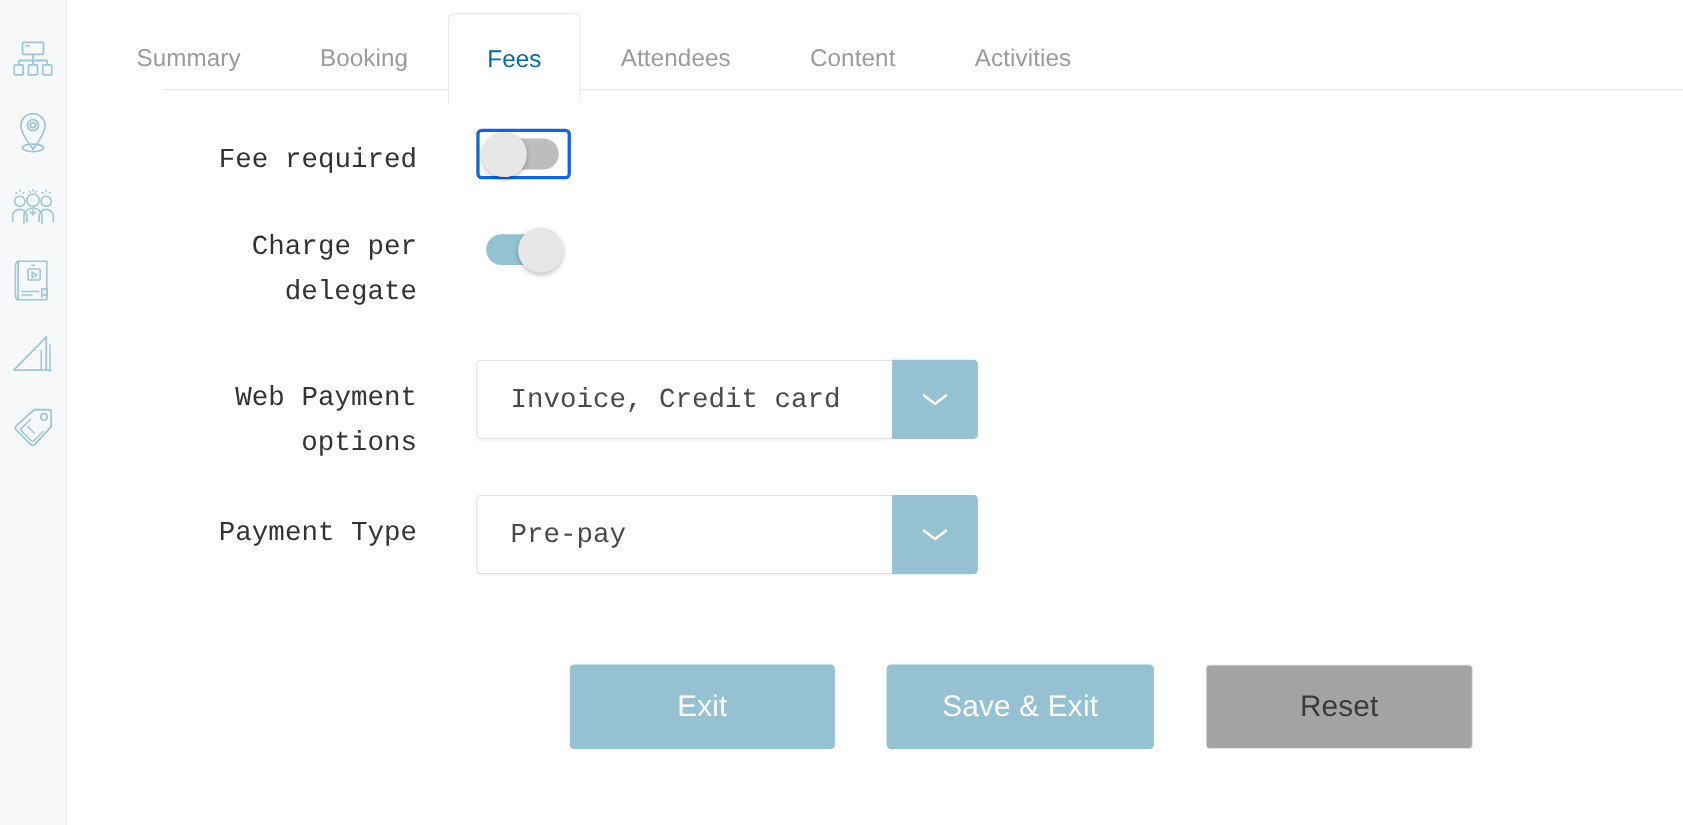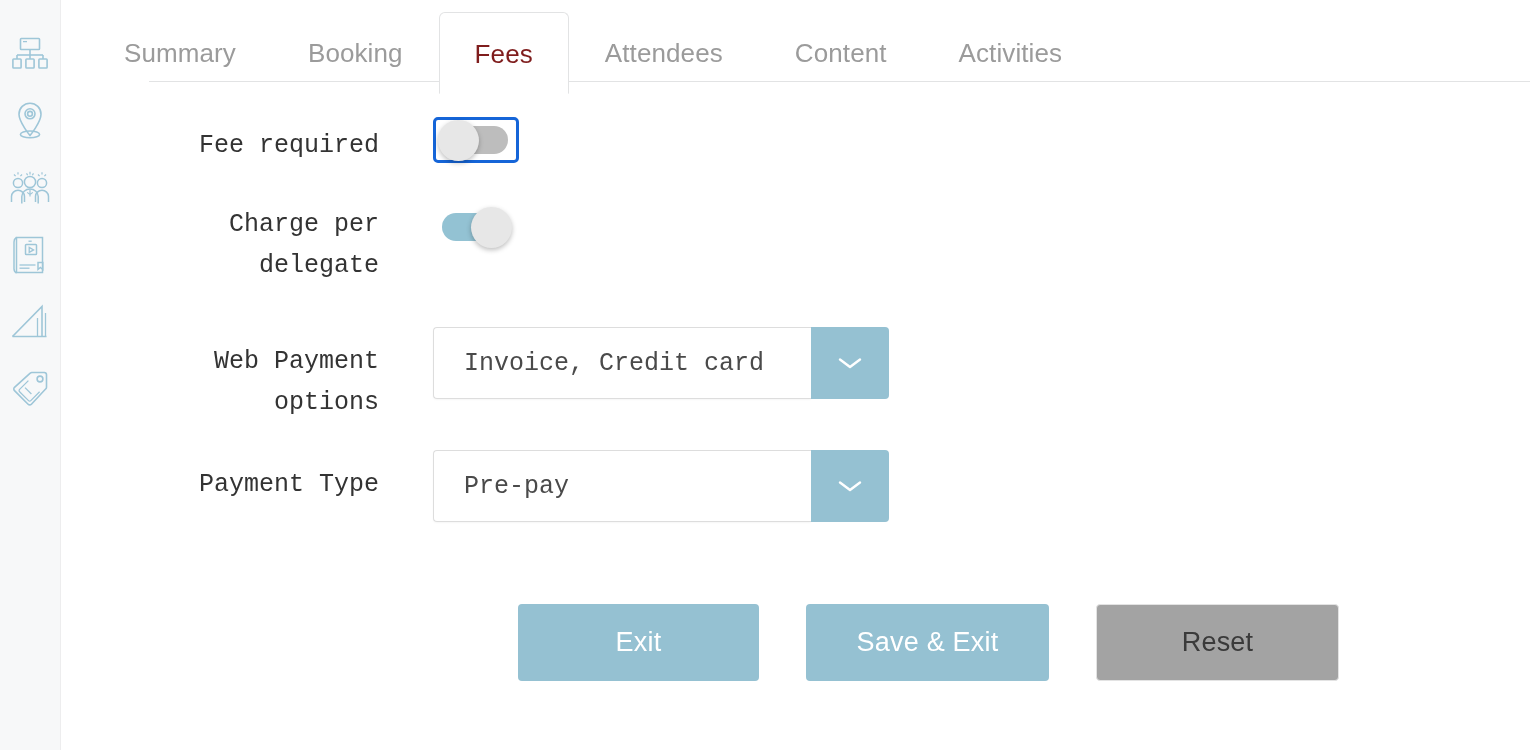--- a/index.html
+++ b/index.html
@@ -68,37 +68,37 @@
 
   .tabs {
     display: flex;
     align-items: flex-end;
     height: 82px;
     position: relative;
     z-index: 2;
   }
 
   .tab {
-    font-size: 26px;
+    font-size: 22px;
     color: #9b9b9b;
     padding: 0 35px;
     height: 82px;
     line-height: 82px;
     letter-spacing: 0.1px;
     cursor: pointer;
     background: transparent;
     border: 1px solid transparent;
     border-bottom: none;
     border-radius: 6px 6px 0 0;
     position: relative;
     white-space: nowrap;
   }
 
   .tab.active {
-    color: #7f1d1d;
+    color: #0369a1;
     background: #ffffff;
     border: 1px solid #e2e3e4;
     border-bottom: 1px solid #ffffff;
     margin-bottom: -1px;
   }
 
   .tabs-underline {
     position: absolute;
     left: 88px;
     right: 0;

